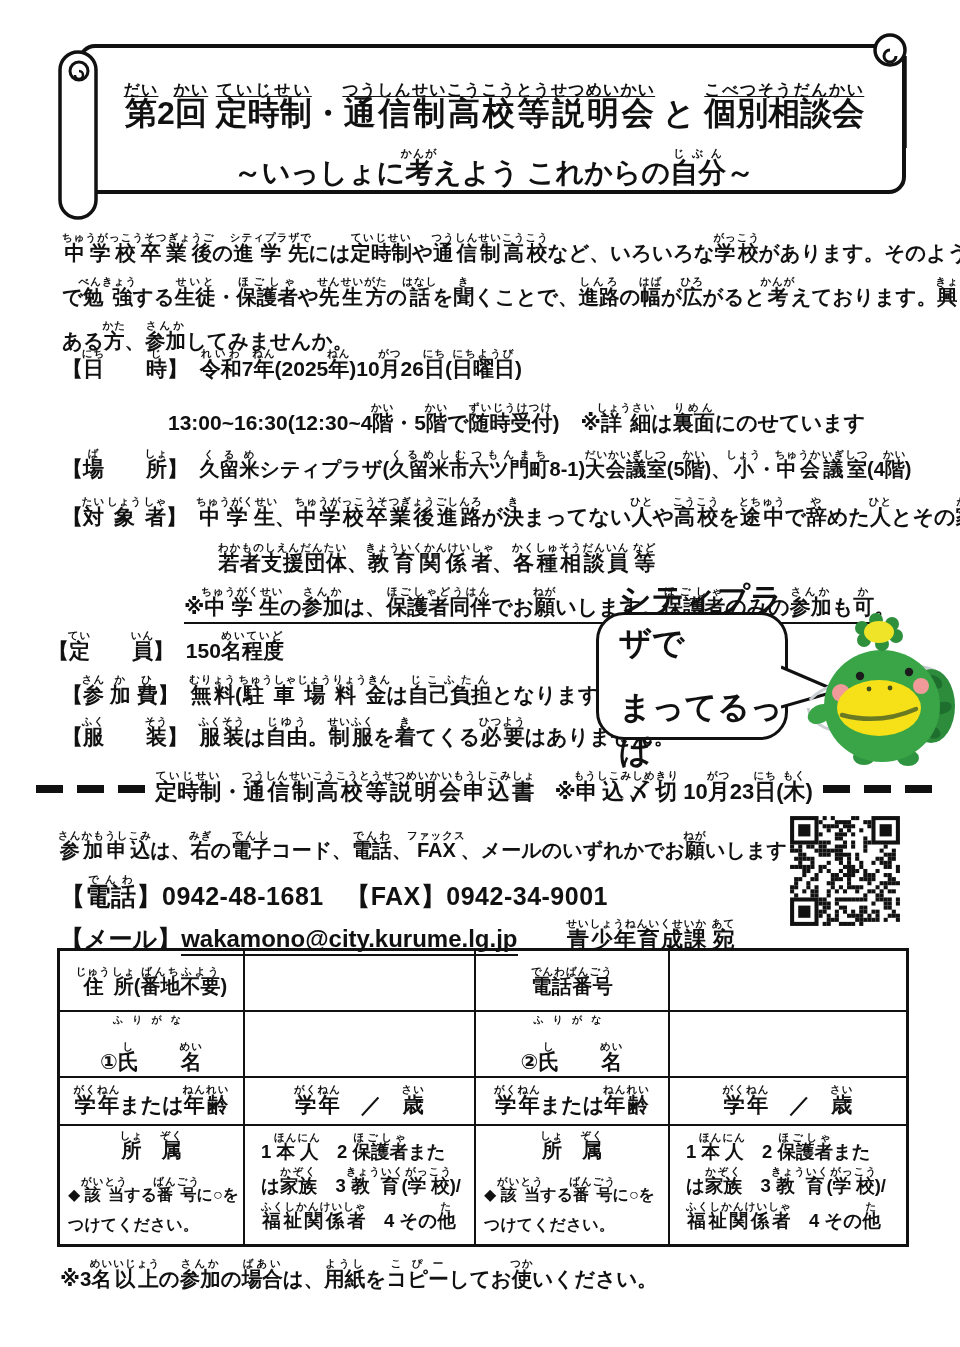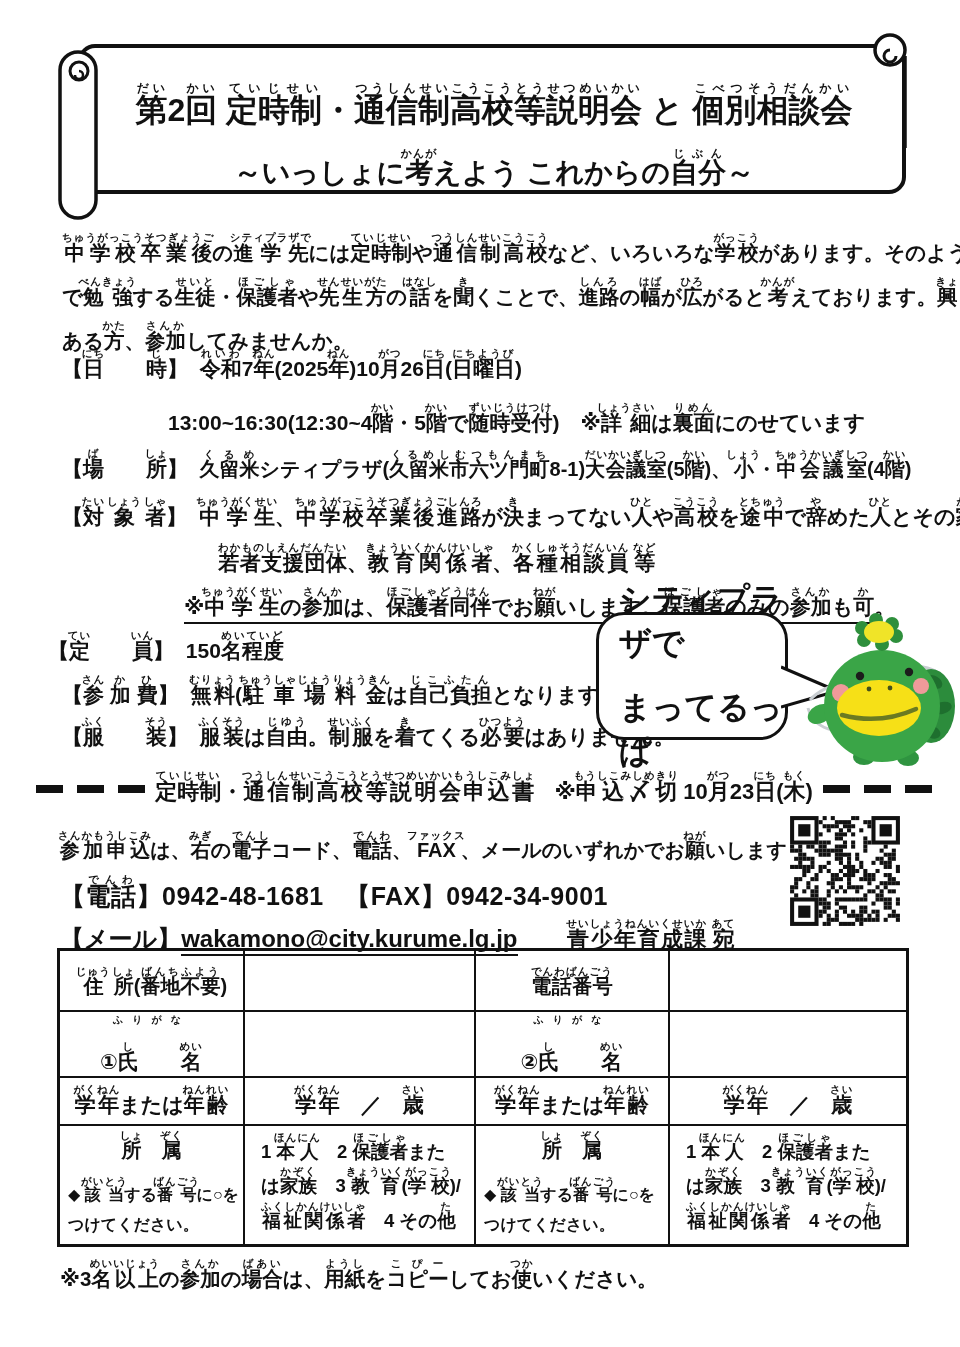--- a/index.html
+++ b/index.html
@@ -10,21 +10,21 @@
     font-weight:bold; color:#111;
   }
   .abs { position:absolute; white-space:nowrap; line-height:1; }
   ruby { ruby-position:over; }
   rt { font-size:10.5px; font-weight:bold; letter-spacing:1px; color:#111; }
 
   
   .banner-wrap { position:absolute; left:52px; top:20px; width:880px; height:205px; }
   .banner-svg { position:absolute; left:0; top:0; }
   .banner-title { position:absolute; left:30px; right:26px; top:62px; text-align:center; font-size:32px; line-height:1; }
-  .banner-title rt { font-size:12px; }
+  .banner-title rt { font-size:16px;text-decoration:underline; }
   .banner-sub { position:absolute; left:30px; right:26px; top:128px; text-align:center; font-size:28px; line-height:1; }
   .banner-sub rt { font-size:11px; }
 
   .intro-line { font-size:20.5px; }
   .detail { font-size:21px; }
   .detail .lbl { display:inline-block; margin-right:6px; }
   .underline-note { border-bottom:2.5px solid #111; padding-bottom:4px; }
 
   
   .bubble { position:absolute; left:596px; top:612px; width:192px; height:128px;

